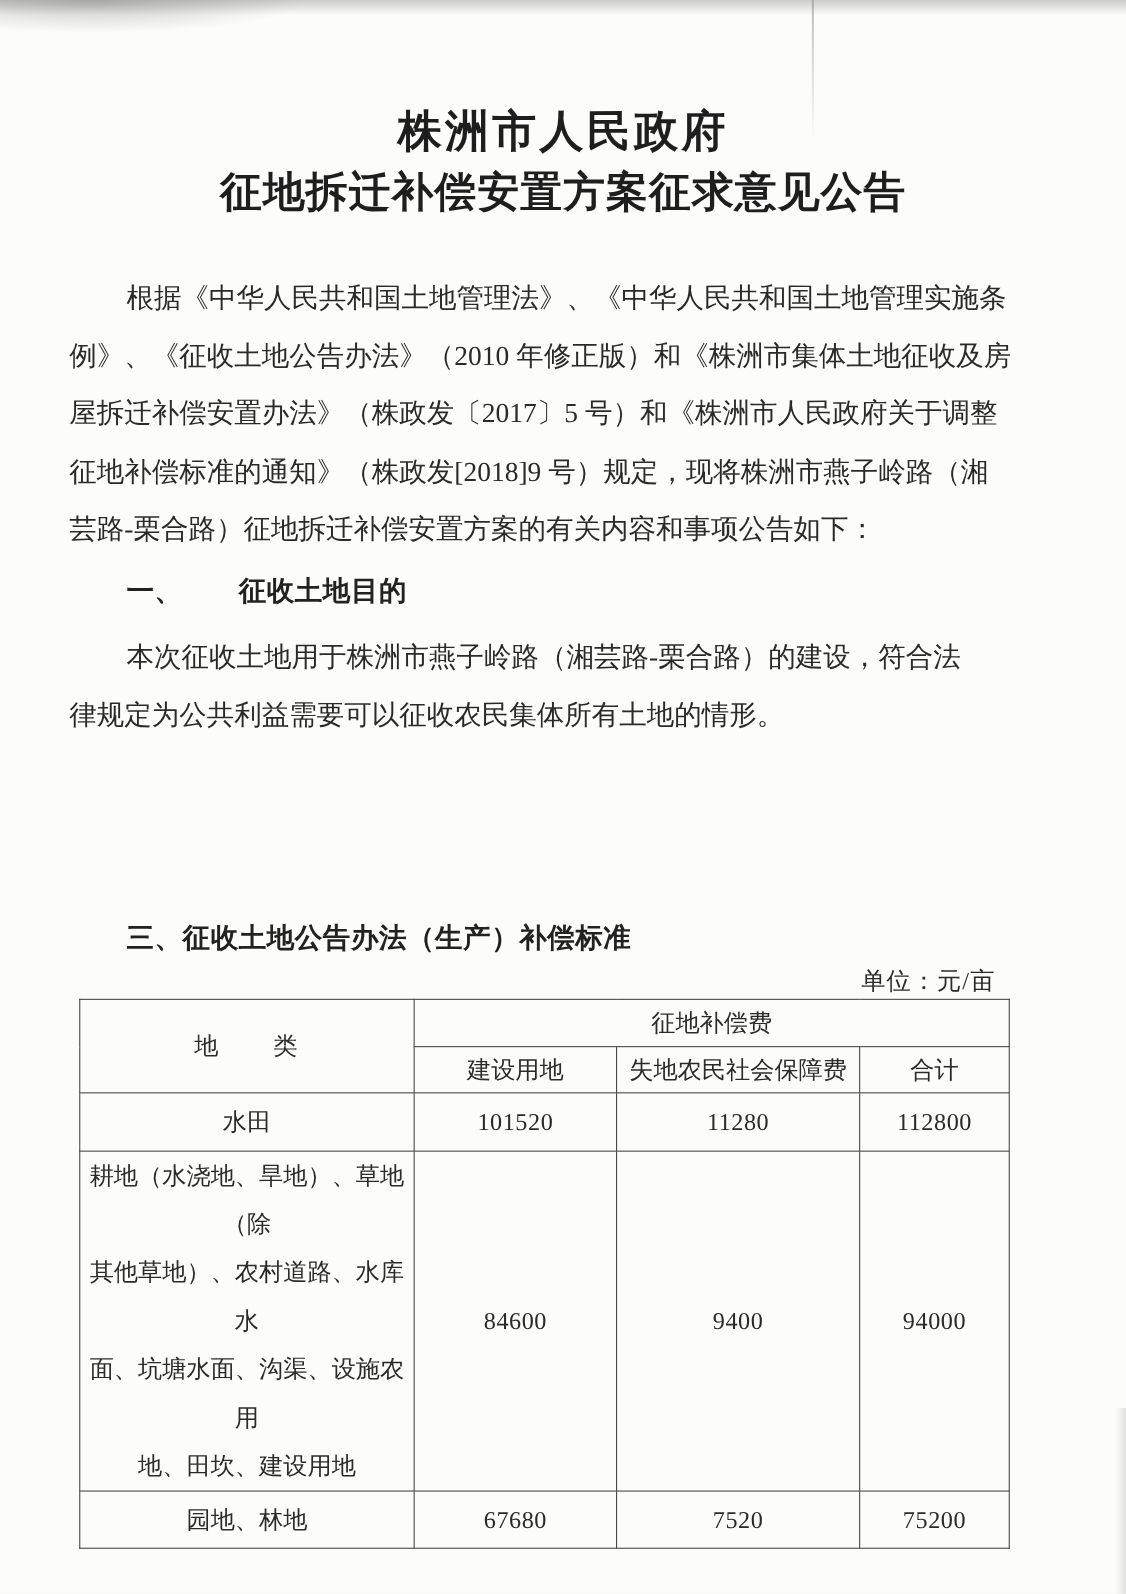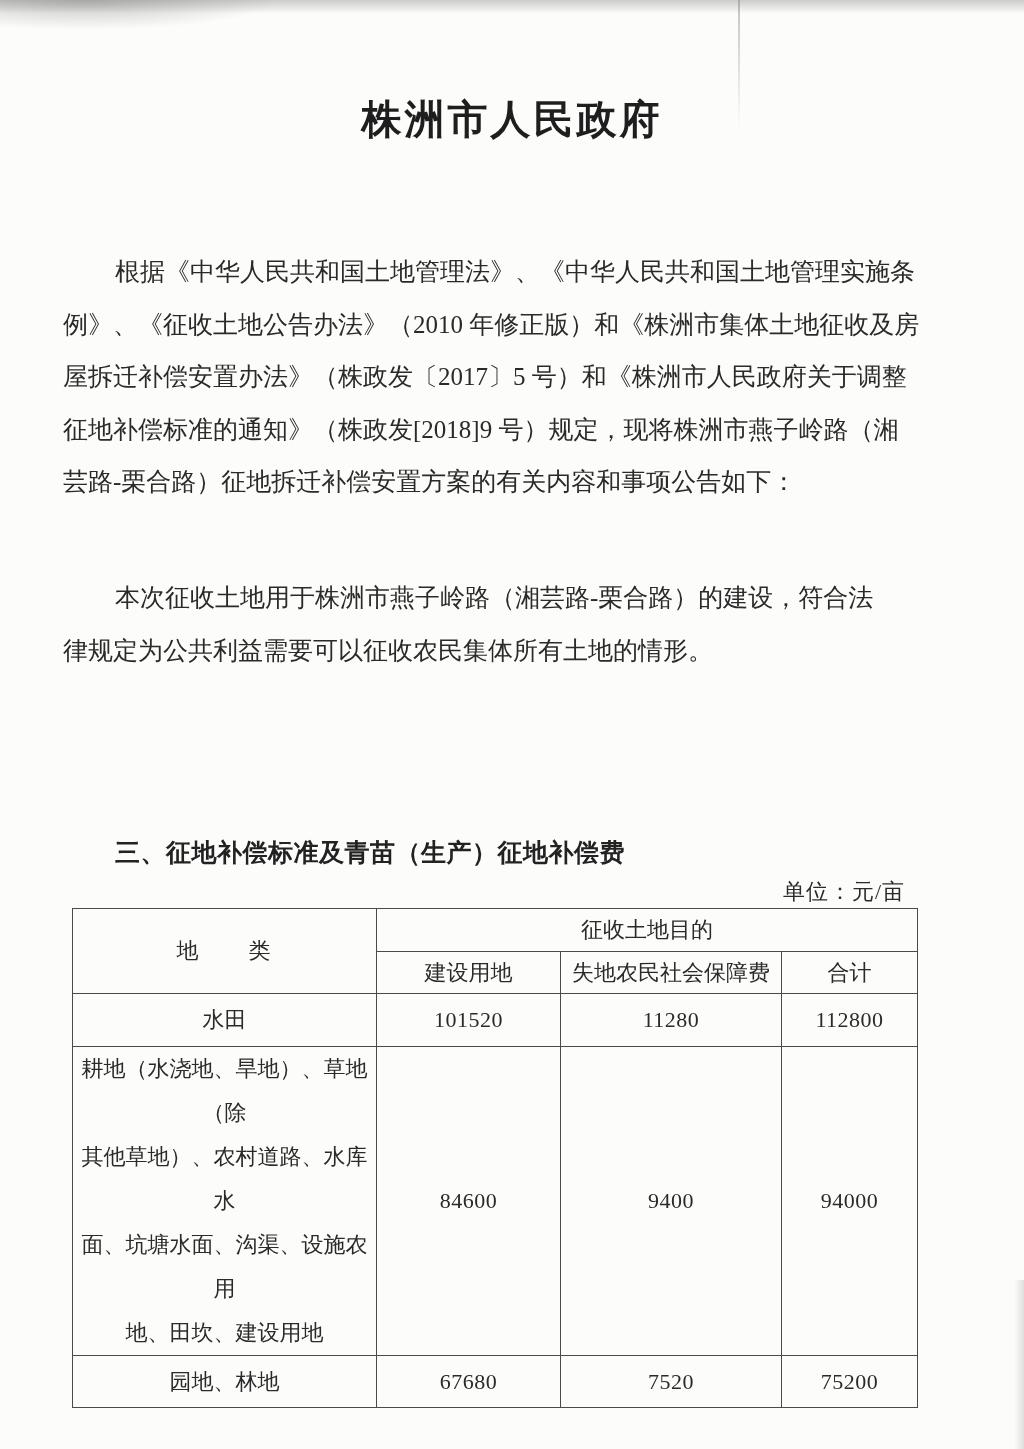--- a/index.html
+++ b/index.html
@@ -93,46 +93,48 @@
 <body>
 
 <div class="page">
 
   <div class="scan-top"></div>
   <div class="scan-top-left"></div>
   <div class="scan-vline"></div>
   <div class="scan-right-edge"></div>
 
   <div class="title1">株洲市人民政府</div>
+  <div class="title2">征地拆迁补偿安置方案征求意见公告</div>
 
   <div class="para p-intro">根据《中华人民共和国土地管理法》、《中华人民共和国土地管理实施条
 例》、《征收土地公告办法》（2010 年修正版）和《株洲市集体土地征收及房
 屋拆迁补偿安置办法》（株政发〔2017〕5 号）和《株洲市人民政府关于调整
 征地补偿标准的通知》（株政发[2018]9 号）规定，现将株洲市燕子岭路（湘
 芸路-栗合路）征地拆迁补偿安置方案的有关内容和事项公告如下：</div>
 
+  <div class="heading h-s1">一、　　征收土地目的</div>
   <div class="para p-s1">本次征收土地用于株洲市燕子岭路（湘芸路-栗合路）的建设，符合法
 律规定为公共利益需要可以征收农民集体所有土地的情形。</div>
 
 
-  <div class="heading h-s3">三、征地补偿标准及青苗（生产）征地补偿费</div>
+  <div class="heading h-s3">三、征收土地公告办法（生产）补偿标准</div>
 
   <div class="unit-label">单位：元/亩</div>
 
   <table class="comp">
     <colgroup>
       <col class="col-land">
         <col class="col-fee">
         <col class="col-social">
         <col class="col-total">
     </colgroup>
     <tbody>
       <tr class="r-h1">
         <th rowspan="2" class="land-head">地　　类</th>
-        <th colspan="3">征收土地目的</th>
+        <th colspan="3">征地补偿费</th>
       </tr>
       <tr class="r-h2">
         <th>建设用地</th>
         <th>失地农民社会保障费</th>
         <th>合计</th>
       </tr>
       <tr class="r-1">
         <td>水田</td>
         <td class="num">101520</td>
         <td class="num">11280</td>

